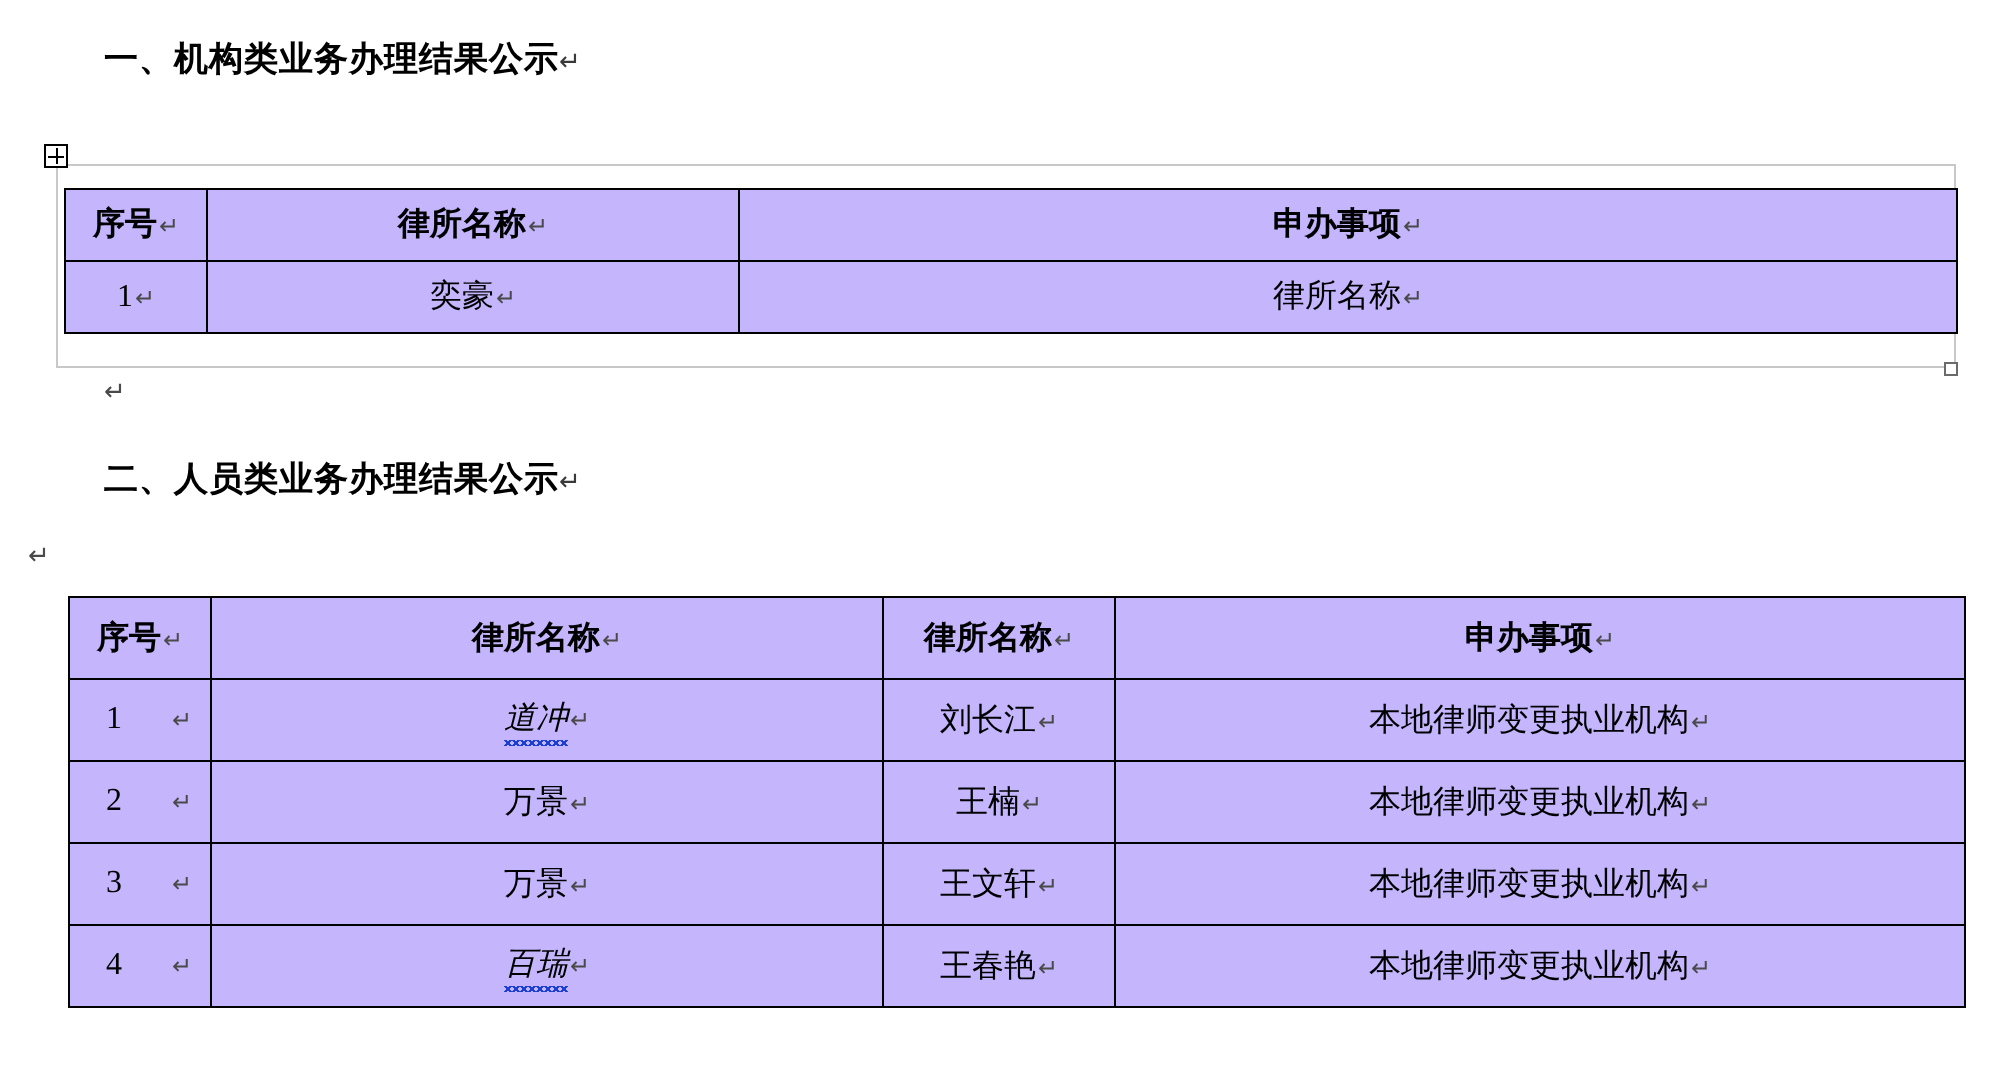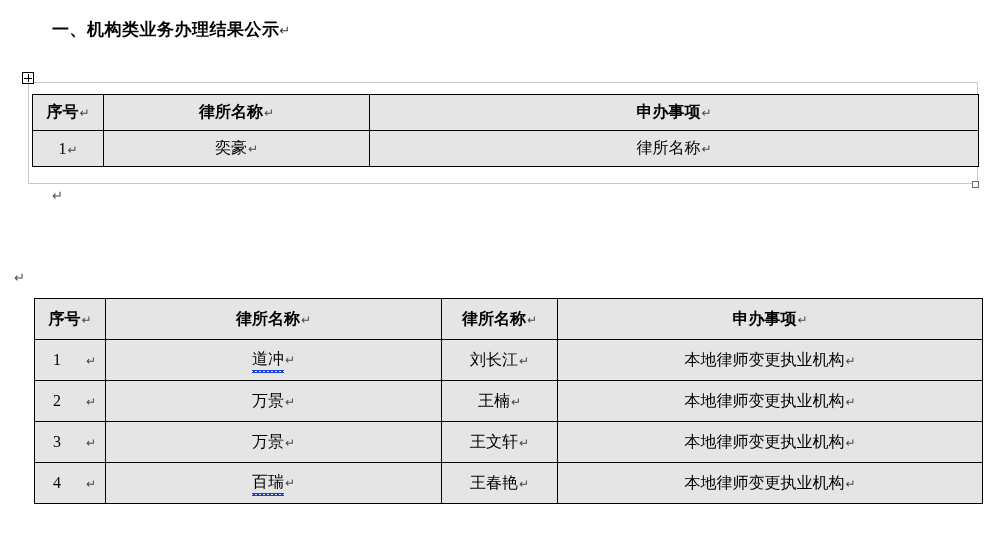--- a/index.html
+++ b/index.html
@@ -88,21 +88,21 @@
     height: 102px;
     border: 1px solid #c8c8c8;
     box-sizing: border-box;
     background: transparent;
   }
 
   table.doc-table {
     position: absolute;
     border-collapse: collapse;
     table-layout: fixed;
-    background: #e5e5e5;
+    background: #c4b5fd;
     padding-left: 48px;
   }
   table.doc-table td, table.doc-table th {
     border: 1px solid #000000;
     padding: 0;
     text-align: center;
     vertical-align: middle;
     font-size: 16px;
     font-weight: normal;
     font-family: "Liberation Serif", "DejaVu Serif", serif;
@@ -140,20 +140,21 @@
   #table-2 .c-item  { width: 424px; }
   #table-2 td.c-idx .cellwrap { display: inline-block; }
   #table-2 td.c-idx .num { display: inline-block; min-width: 26px; text-align: center; }
   #table-2 td.c-idx .pilcrow { margin-left: 16px; }
 
   
   .squiggle {
     position: relative;
     display: inline-block;
     padding-bottom: 1px;
+    font-style: italic;
   }
   .squiggle:after {
     content: "";
     position: absolute;
     left: 0;
     right: 0;
     bottom: -2px;
     height: 3px;
     background-image:
       linear-gradient(45deg, transparent 40%, #c00000 40%, #c00000 60%, transparent 60%),
@@ -202,20 +203,21 @@
           </td>
         <td class="c-item">
             <span class="cellwrap"><span>律所名称</span><span class="pilcrow">↵</span></span>
           </td>
       </tr>
     </tbody>
   </table>
 
   <div class="pmark" id="pmark-1">↵</div>
 
+  <div class="heading" id="heading-2"><span>二、人员类业务办理结果公示</span><span class="pilcrow">↵</span></div>
 
   <div class="pmark" id="pmark-2">↵</div>
 
   <table class="doc-table" id="table-2">
     <thead>
       <tr>
         <th class="c-idx">
             <span class="cellwrap"><span>序号</span><span class="pilcrow">↵</span></span>
           </th>
         <th class="c-firm">

